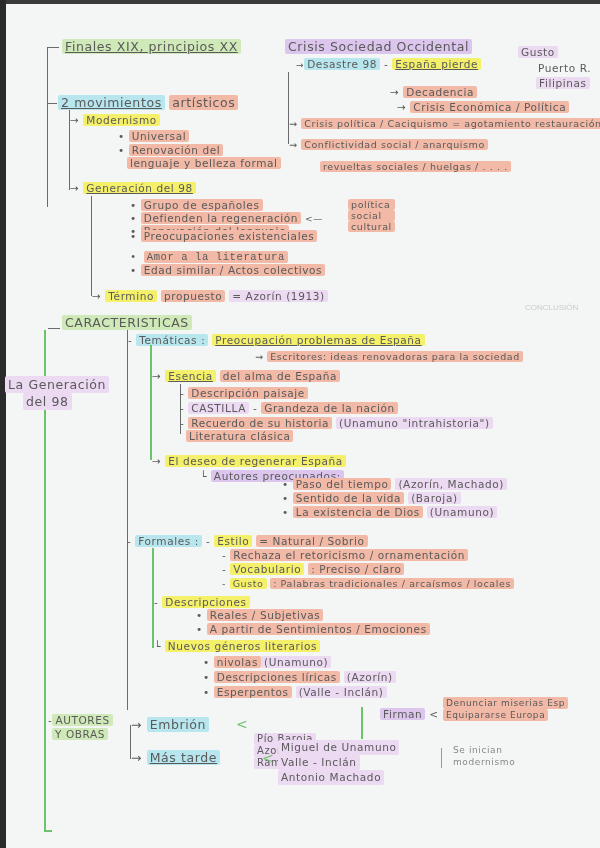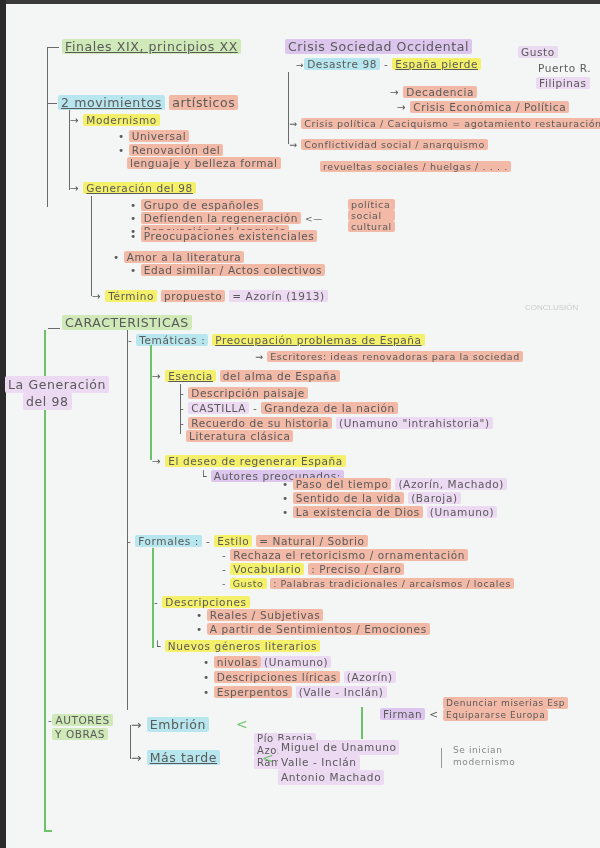--- a/index.html
+++ b/index.html
@@ -60,21 +60,21 @@
 <div class="t" style="left:118px;top:130px;text-align:center;">• <span class="hl o">Universal</span></div>
 <div class="t" style="left:118px;top:144px;">• <span class="hl o">Renovación del</span></div>
 <div class="t" style="left:127px;top:157px;"><span class="hl o">lenguaje y belleza formal</span></div>
 
 <div class="t" style="left:70px;top:182px;">→ <span class="hl y u">Generación del 98</span></div>
 <div class="line" style="left:91px;top:196px;width:1px;height:100px;"></div>
 <div class="t" style="left:130px;top:199px;">• <span class="hl o">Grupo de españoles</span></div>
 <div class="t" style="left:130px;top:212px;">• <span class="hl o">Defienden la regeneración</span> <span style="font-size:9px">&lt;—</span></div>
 <div class="t" style="left:130px;top:225px;">• <span class="hl o">Renovación del lenguaje</span></div>
 <div class="t" style="left:130px;top:230px;">• <span class="hl o">Preocupaciones existenciales</span></div>
-<div class="t" style="left:113px;top:251px;">• <span class="hl o">Amor a la literatura</span></div>
+<div class="t" style="left:130px;top:251px;font-family:Liberation Mono, monospace;">• <span class="hl o">Amor a la literatura</span></div>
 <div class="t" style="left:130px;top:264px;">• <span class="hl o">Edad similar / Actos colectivos</span></div>
 <div class="t" style="left:348px;top:199px;font-size:9.5px;line-height:11px;">
   <span class="hl o" style="display:block">política</span>
   <span class="hl o" style="display:block">social</span>
   <span class="hl o" style="display:block">cultural</span>
 </div>
 <div class="t" style="left:92px;top:290px;">→ <span class="hl y">Término</span> <span class="hl o">propuesto</span> <span class="hl pl">= Azorín (1913)</span></div>
 
 <div class="gline" style="left:44px;top:330px;width:2px;height:502px;"></div>
 <div class="gline" style="left:44px;top:830px;width:8px;height:2px;"></div>

